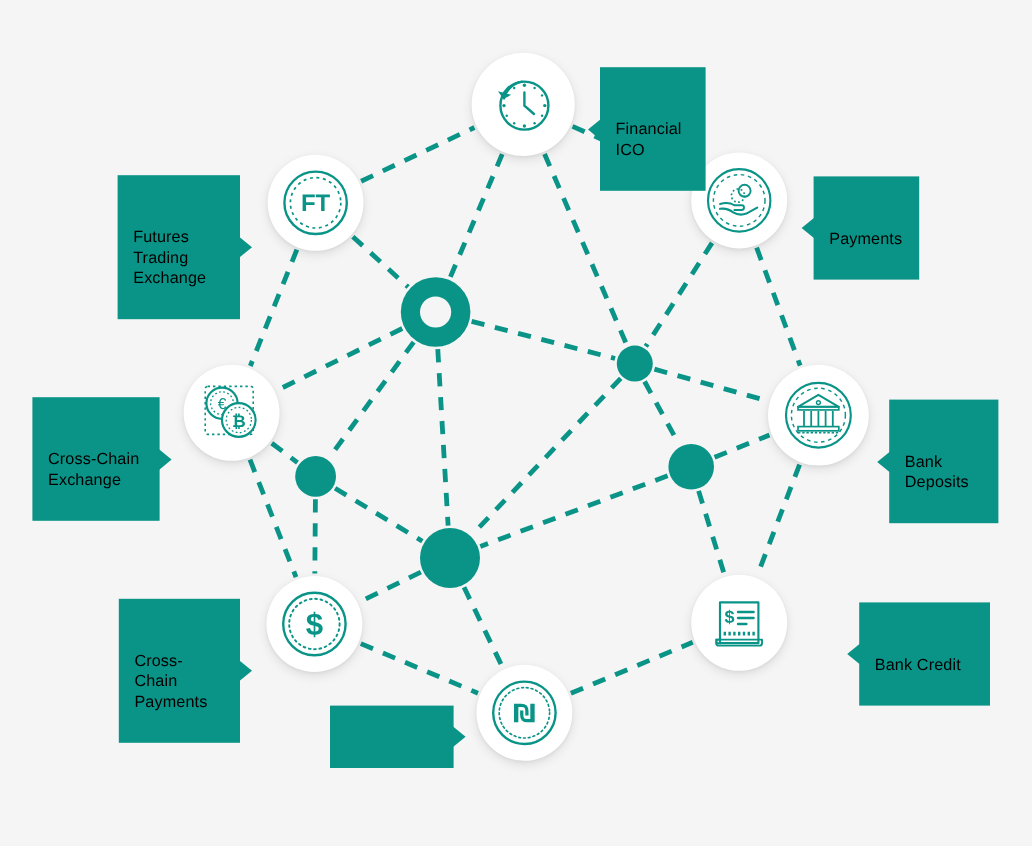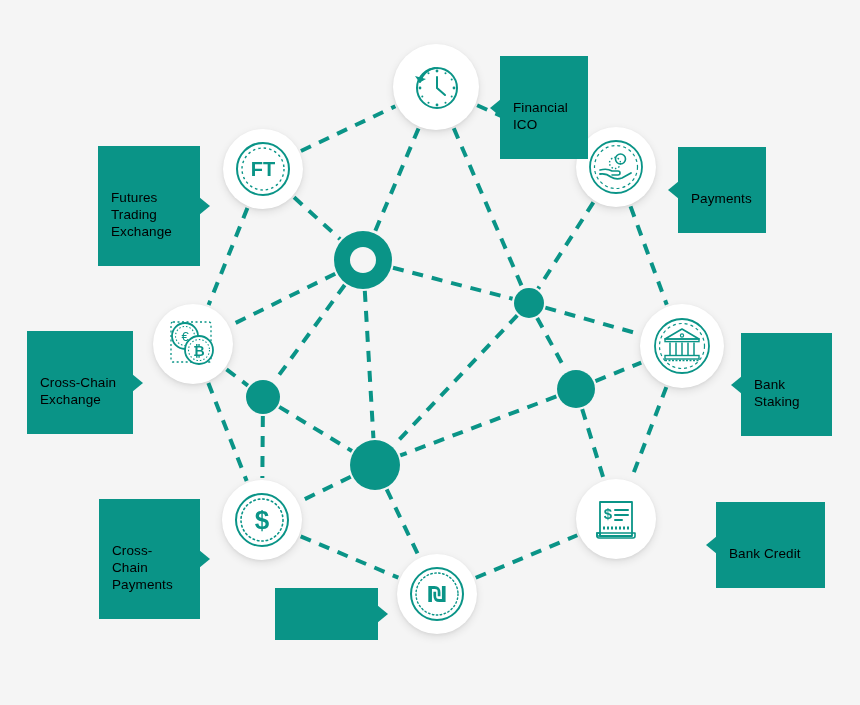--- a/index.html
+++ b/index.html
@@ -258,21 +258,21 @@
   </div>
 
   <div class="label arrow-right" style="left:27px; top:331px; width:106px;">
     <span class="arrow"></span>
     <span class="label-text">Cross-Chain
 Exchange</span>
   </div>
 
   <div class="label arrow-left" style="left:741px; top:333px; width:91px;">
     <span class="arrow"></span>
-    <span class="label-text">Bank Staking</span>
+    <span class="label-text">Bank Deposits</span>
   </div>
 
   <div class="label arrow-right" style="left:99px; top:499px; width:101px;">
     <span class="arrow"></span>
     <span class="label-text">Cross-Chain
 Payments</span>
   </div>
 
   <div class="label arrow-left" style="left:716px; top:502px; width:109px;">
     <span class="arrow"></span>

